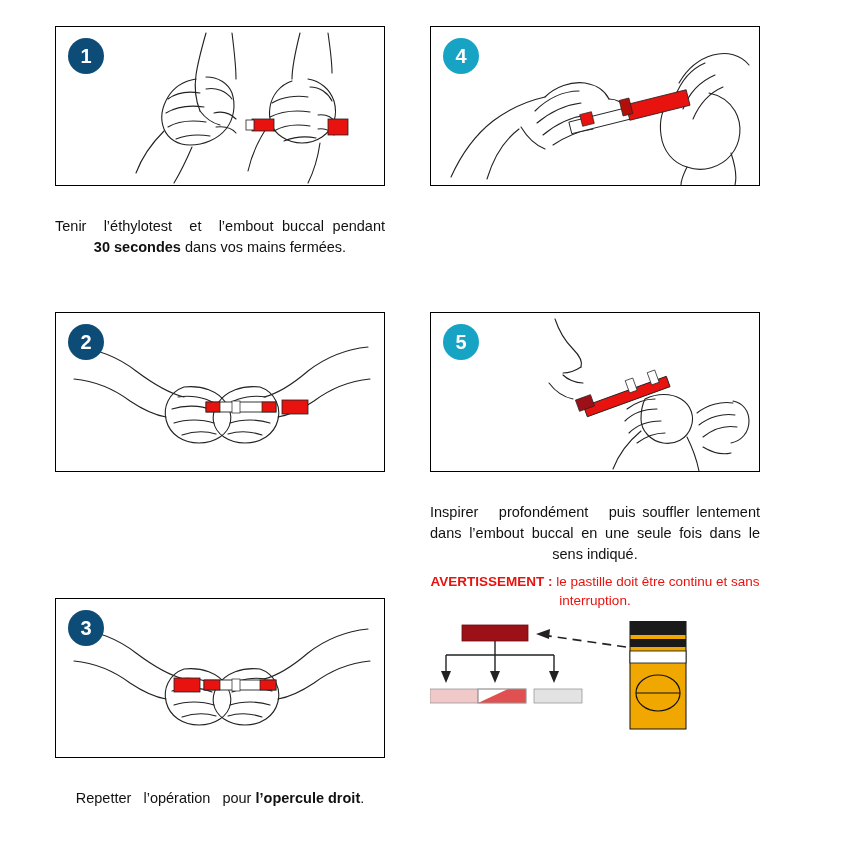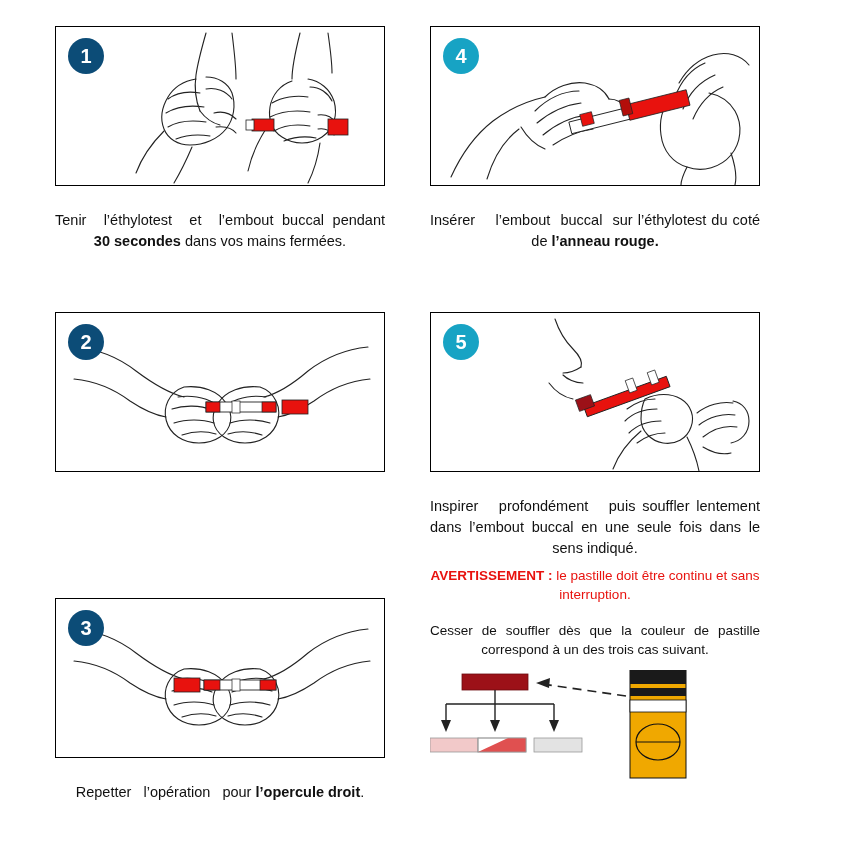--- a/index.html
+++ b/index.html
@@ -57,21 +57,21 @@
     font-size: 20px;
     font-weight: bold;
     display: flex;
     align-items: center;
     justify-content: center;
     z-index: 5;
     font-family: "Liberation Sans", sans-serif;
   }
   .caption {
     width: 330px;
-    margin-top: 24px;
+    margin-top: 30px;
     font-size: 14.5px;
     line-height: 1.45;
     text-align: justify;
     text-align-last: center;
     color: #111111;
   }
   .caption b { font-weight: bold; }
   .warn {
     color: #e8120e;
     font-size: 13.5px;
@@ -256,23 +256,20 @@
 
           <g>
             <rect x="138" y="84" width="90" height="12" fill="#ffffff" stroke="#222" stroke-width="0.9" transform="rotate(-14 183 90)"></rect>
             <rect x="196" y="70" width="62" height="16" fill="#e8120e" stroke="#222" stroke-width="0.8" transform="rotate(-14 227 78)"></rect>
             <rect x="190" y="72" width="10" height="16" fill="#b30e0a" stroke="#222" stroke-width="0.7" transform="rotate(-14 195 80)"></rect>
             <rect x="150" y="86" width="12" height="12" fill="#e8120e" stroke="#222" stroke-width="0.7" transform="rotate(-14 156 92)"></rect>
           </g>
         </svg>
         <div class="badge" style="background: rgb(23, 163, 196);">4</div>
       </div>
-      <div class="caption">
-        Insérer&nbsp;&nbsp;&nbsp;&nbsp;l’embout&nbsp;&nbsp;buccal&nbsp;&nbsp;sur l’éthylotest du coté de <b>l’anneau rouge.</b>
-      </div>
     </div>
 
     <div class="step" style="top:312px; left:0;">
       <div class="panel">
         <svg width="330" height="160" viewBox="0 0 330 160">
           <g fill="none" stroke="#222" stroke-width="1.1" stroke-linecap="round" stroke-linejoin="round">
 
             <path d="M124 6 C128 18 134 28 142 36 C148 42 152 48 150 54"></path>
             <path d="M150 54 C144 58 138 60 132 60"></path>
             <path d="M132 62 C136 66 144 70 152 70"></path>
@@ -301,23 +298,20 @@
             <rect x="218" y="58" width="8" height="13" fill="#ffffff" stroke="#222" stroke-width="0.7" transform="rotate(-20 222 64)"></rect>
           </g>
         </svg>
         <div class="badge" style="background: rgb(23, 163, 196);">5</div>
       </div>
       <div class="caption">
         Inspirer&nbsp;&nbsp;&nbsp;profondément&nbsp;&nbsp;&nbsp;puis souffler lentement dans l’embout buccal en une seule fois dans le sens indiqué.
       </div>
       <div class="warn">
         <b>AVERTISSEMENT :</b><span> le pastille doit être continu et sans interruption.</span>
-      </div>
-      <div class="note">
-        Cesser de souffler dès que la couleur de pastille correspond à un des trois cas suivant.
       </div>
 
       <div class="swatches">
         <svg width="330" height="120" viewBox="0 0 330 120">
 
           <rect x="32" y="4" width="66" height="16" fill="#9c1118" stroke="#6d0c11" stroke-width="0.8"></rect>
 
           <g stroke="#222" stroke-width="1.4" fill="none">
             <path d="M65 20 L65 34"></path>
             <path d="M16 34 L124 34"></path>

